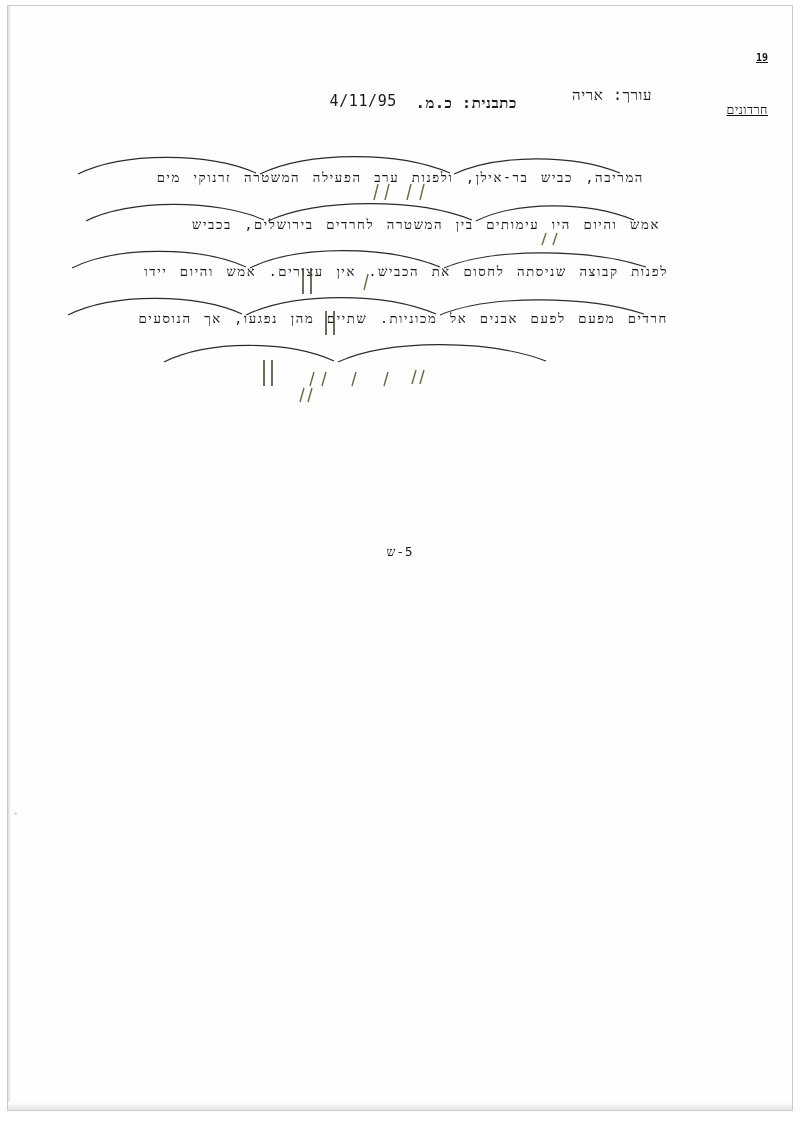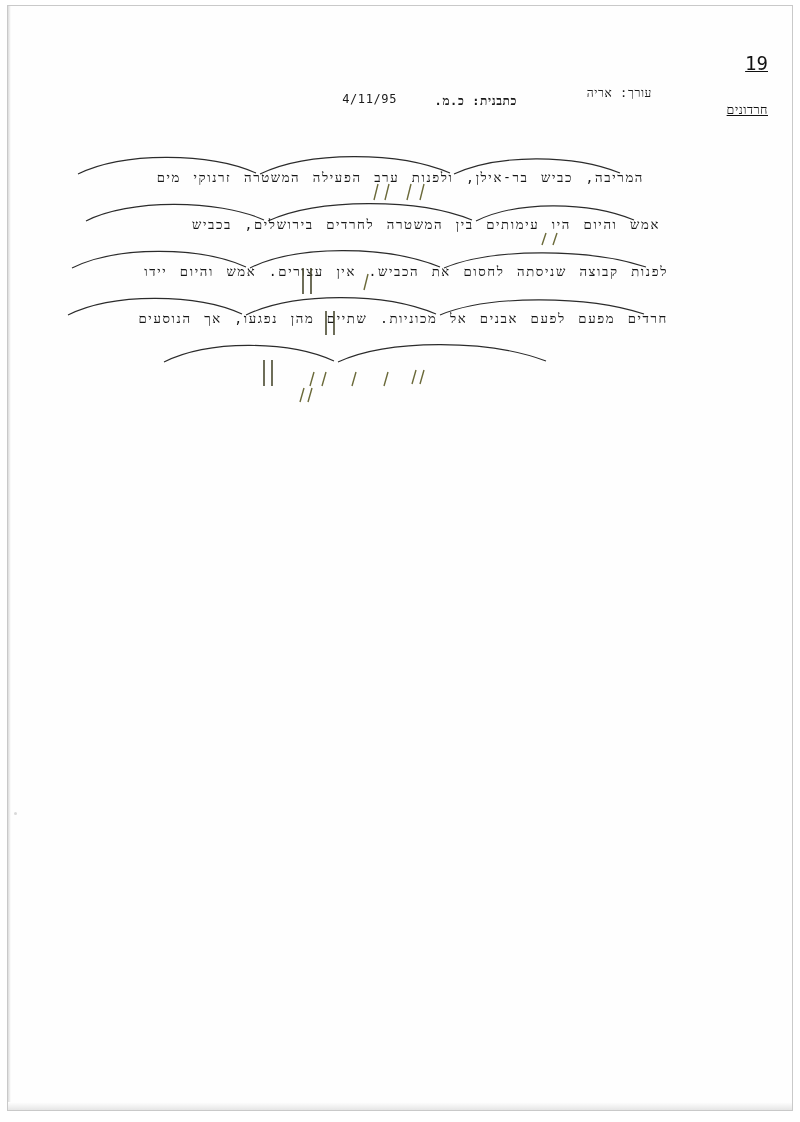--- a/index.html
+++ b/index.html
@@ -52,34 +52,34 @@
     position: absolute;
     left: 0;
     top: 42px;
     width: 784px;
     height: 24px;
     direction: rtl;
   }
   .hdr-item {
     position: absolute;
     font-family: "DejaVu Sans Mono", monospace;
-    font-size: 12px;
+    font-size: 15px;
     letter-spacing: 0.6px;
     color: #1a1a1a;
     white-space: nowrap;
     direction: rtl;
     unicode-bidi: isolate;
   }
   #page-number {
     position: absolute;
     right: 24px;
     top: 46px;
     font-family: "DejaVu Sans Mono", monospace;
-    font-size: 19px;
-    font-weight: normal;
+    font-size: 10px;
+    font-weight: bold;
     text-decoration: underline;
     color: #111111;
   }
   #editor-label { right: 140px; top: 38px; }
   #typist-label { right: 275px; top: 46px; font-weight: bold; }
   #date-label   { right: 395px; top: 44px; font-family:"DejaVu Sans Mono", monospace; direction: ltr; }
 
   
   #slug {
     position: absolute;
@@ -264,14 +264,15 @@
         <svg viewBox="0 0 600 22" preserveAspectRatio="none">
           <path d="M196,-12 L196,14 M204,-12 L204,14" stroke="#4a4a30" stroke-width="1.6" fill="none"></path>
           <path d="M246,0 L242,14 M258,0 L254,14 M288,0 L284,14 M320,0 L316,14 M348,-2 L344,12 M356,-2 L352,12" stroke="#6b6a3a" stroke-width="1.4" fill="none"></path>
           <path d="M236,16 L232,30 M244,16 L240,30" stroke="#6b6a3a" stroke-width="1.4" fill="none"></path>
         </svg>
       </div>
     </div>
 
   </div>
 
+  <div id="end-mark">5-ש</div>
 
 </div>
 
 </body></html>

